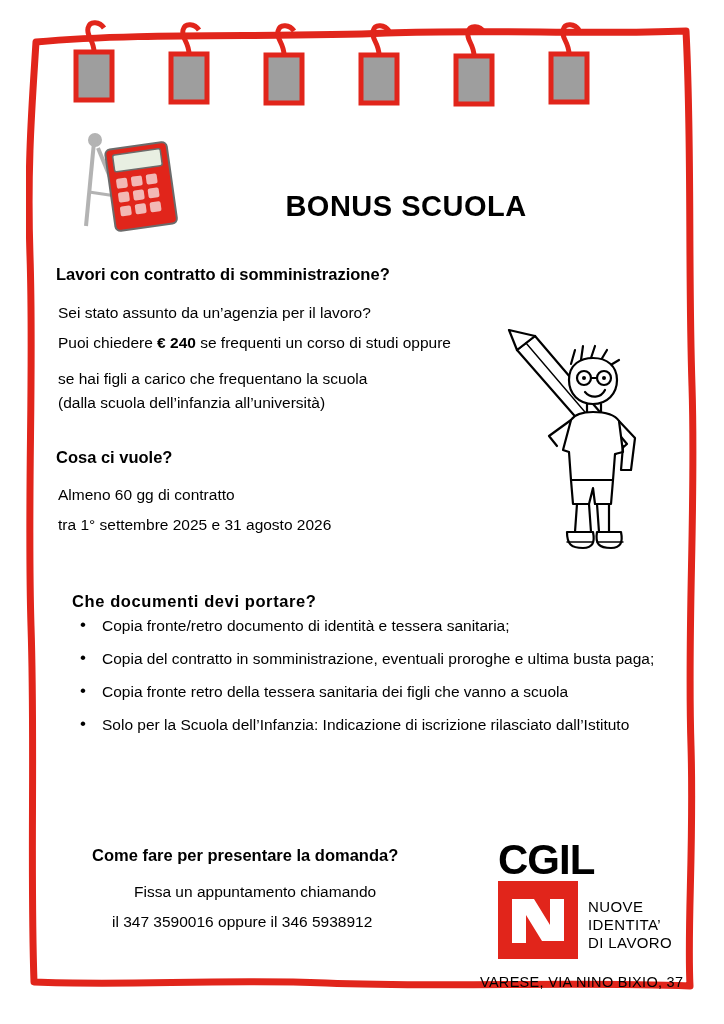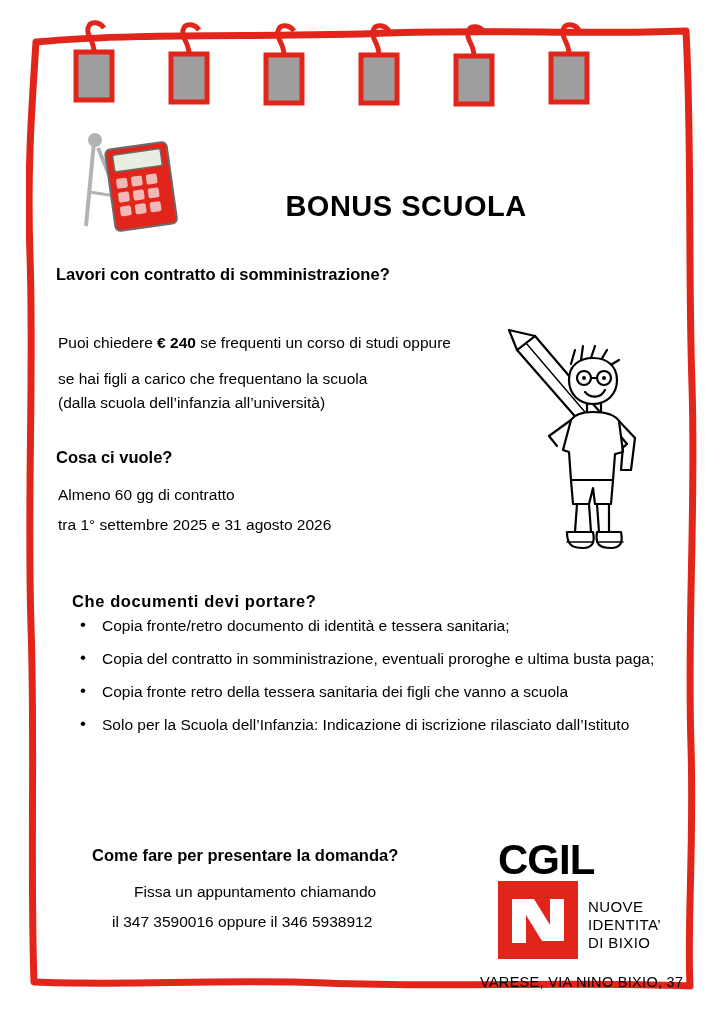--- a/index.html
+++ b/index.html
@@ -315,20 +315,21 @@
         <path d="M62,212 C62,224 66,228 78,228 C88,228 90,222 88,212 Z" fill="#fff"></path>
         <path d="M92,212 C90,224 94,228 106,228 C116,228 118,222 116,212 Z" fill="#fff"></path>
         <path d="M62,222 L88,222 M92,222 L118,222" stroke-width="1.4"></path>
       </svg>
     </div>
 
     <div class="title">BONUS SCUOLA</div>
 
     <h2 class="section h-lavori">Lavori con contratto di somministrazione?</h2>
 
+    <p class="para p1">Sei stato assunto da un’agenzia per il lavoro?</p>
 
     <p class="para p2">
       <span>Puoi chiedere </span><b>€ 240</b><span> se frequenti un corso di studi oppure</span>
     </p>
 
     <p class="para p3">se hai figli a carico che frequentano la scuola</p>
 
     <p class="para p4">(dalla scuola dell’infanzia all’università)</p>
 
     <h2 class="section h-cosa">Cosa ci vuole?</h2>
@@ -361,19 +362,19 @@
       <div class="cgil-word">CGIL</div>
       <div class="redbox"></div>
       <div class="n-glyph">
         <svg width="80" height="78" viewBox="0 0 80 78">
           <path d="M14,62 L14,18 L36,18 L52,44 L52,18 L66,18 L66,60 L44,60 L28,34 L28,62 Z" fill="#ffffff"></path>
         </svg>
       </div>
       <div class="tagline">
         <div>NUOVE</div>
         <div>IDENTITA’</div>
-        <div>DI BIXIO</div>
+        <div>DI LAVORO</div>
       </div>
       <div class="addr">VARESE, VIA NINO BIXIO, 37</div>
     </div>
 
   </div>
 </div>
 
 </body></html>

